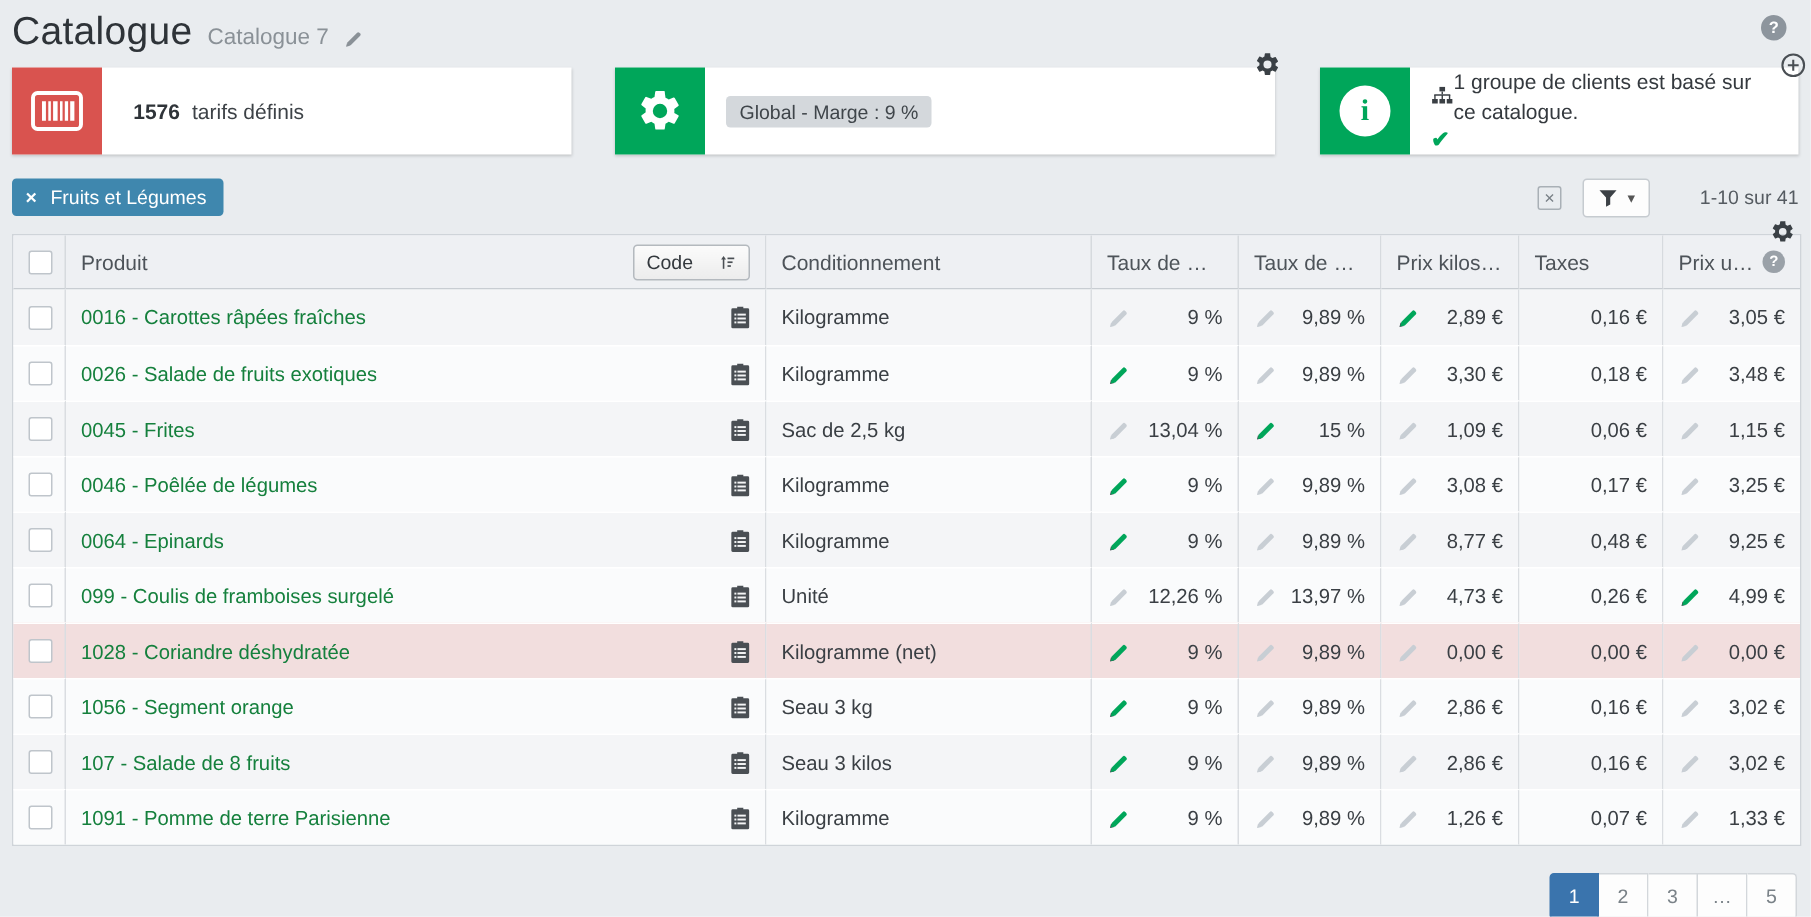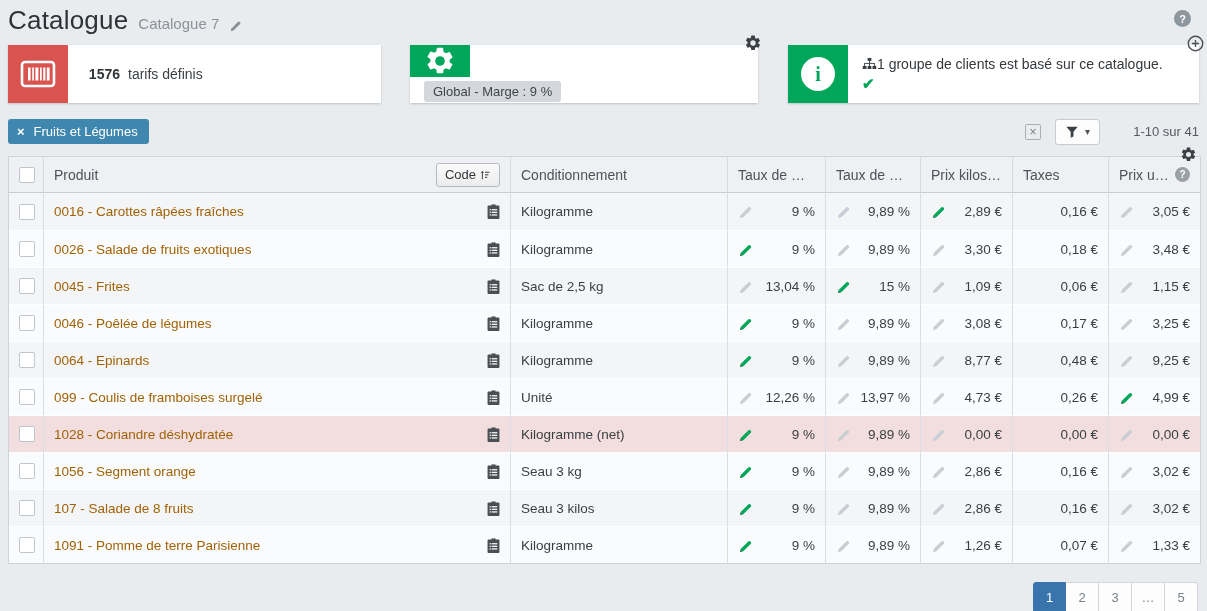--- a/index.html
+++ b/index.html
@@ -15,21 +15,21 @@
   .help-circle { display:inline-flex; align-items:center; justify-content:center;
     width:17px; height:17px; border-radius:50%; background:#8d959d; color:#fff;
     font-size:11px; font-weight:bold; cursor:pointer; }
   .page-help { position:absolute; right:8px; top:5px; }
 
   
   .cards { display:flex; margin-top:6px; }
   .card { position:relative; display:flex; background:#fff; height:58px;
     box-shadow:0 1px 2px rgba(0,0,0,.18); }
   .card-tariffs { width:373px; }
-  .card-margin  { width:348px; margin-left:29px;flex-direction:column; }
+  .card-margin  { width:440px; margin-left:29px; }
   .card-info    { flex:1; margin-left:30px; }
   .card-icon { width:60px; min-width:60px; display:flex; align-items:center; justify-content:center; }
   .card-icon.red   { background:#d9534f; }
   .card-icon.green { background:#00a65a; }
   .card-body { flex:1; display:flex; flex-direction:column; justify-content:center; padding:4px 14px; }
   .stat-row { display:flex; gap:8px; font-size:14px; line-height:19px; }
   .stat-num { font-weight:bold; min-width:38px; text-align:right; color:#2f3439; }
   .stat-label { color:#3d4247; }
   .badge-gray { display:inline-block; align-self:flex-start; background:#d4d8dc; color:#3f454a;
     font-size:13px; padding:3px 9px; border-radius:3px; }
@@ -71,24 +71,24 @@
   td:last-child { border-right:none; }
   tbody tr:first-child td { border-top:none; }
   tbody tr:nth-child(odd) td  { background:#f4f5f7; }
   tbody tr:nth-child(even) td { background:#fafbfc; }
   tbody tr.highlight td { background:#f2dede; }
   .c-check { text-align:center; }
   input[type="checkbox"] { appearance:none; -webkit-appearance:none; width:16px; height:16px;
     border:1px solid #bfc5cb; border-radius:2px; background:#fff; cursor:pointer; vertical-align:middle; }
   .cf { display:flex; align-items:center; gap:6px; }
   .th-flex { display:flex; align-items:center; justify-content:space-between; }
-  .code-btn { display:inline-flex; align-items:center; gap:3px; height:24px; padding:0 8px;
+  .code-btn { display:inline-flex; align-items:center; gap:17px; height:24px; padding:0 8px;
     background:linear-gradient(#fbfbfb,#ececec); border:1px solid #b4b9be; border-radius:3px;
     font-size:13px; color:#33383d; cursor:pointer; }
-  .plink { color:#a16207; text-decoration:none; font-size:13.5px; white-space:nowrap;
+  .plink { color:#15803d; text-decoration:none; font-size:13.5px; white-space:nowrap;
     overflow:hidden; text-overflow:ellipsis; }
   .clip-icon { margin-left:auto; color:#4a4f54; display:inline-flex; cursor:pointer; }
   .val { margin-left:auto; color:#3a3f44; white-space:nowrap; }
   .pencil { display:inline-flex; cursor:pointer; line-height:0; }
   .pencil.edited { color:#00a65a; }
   .pencil.muted  { color:#c8ced4; }
   .pencil .tip { fill:#3f464c; }
   .pencil.muted .tip { fill:currentColor; }
   .help-small { width:15px; height:15px; font-size:10px; background:#9aa1a8; margin-left:4px; }
 

